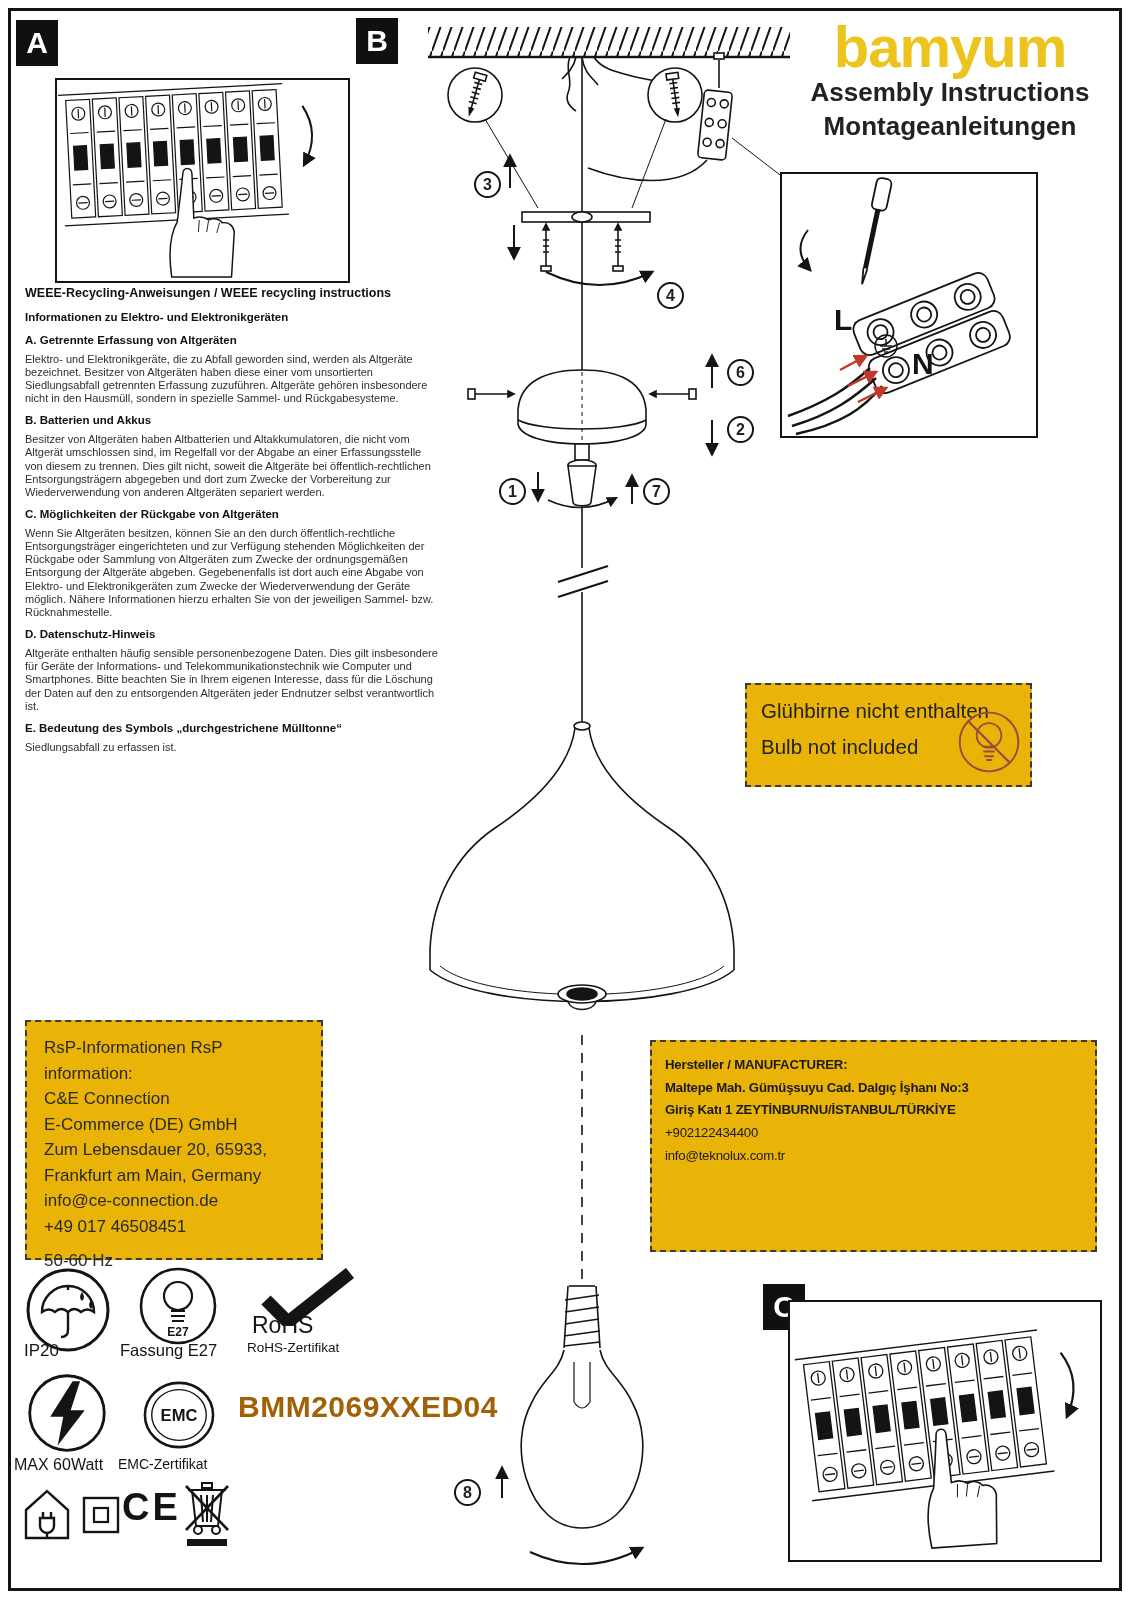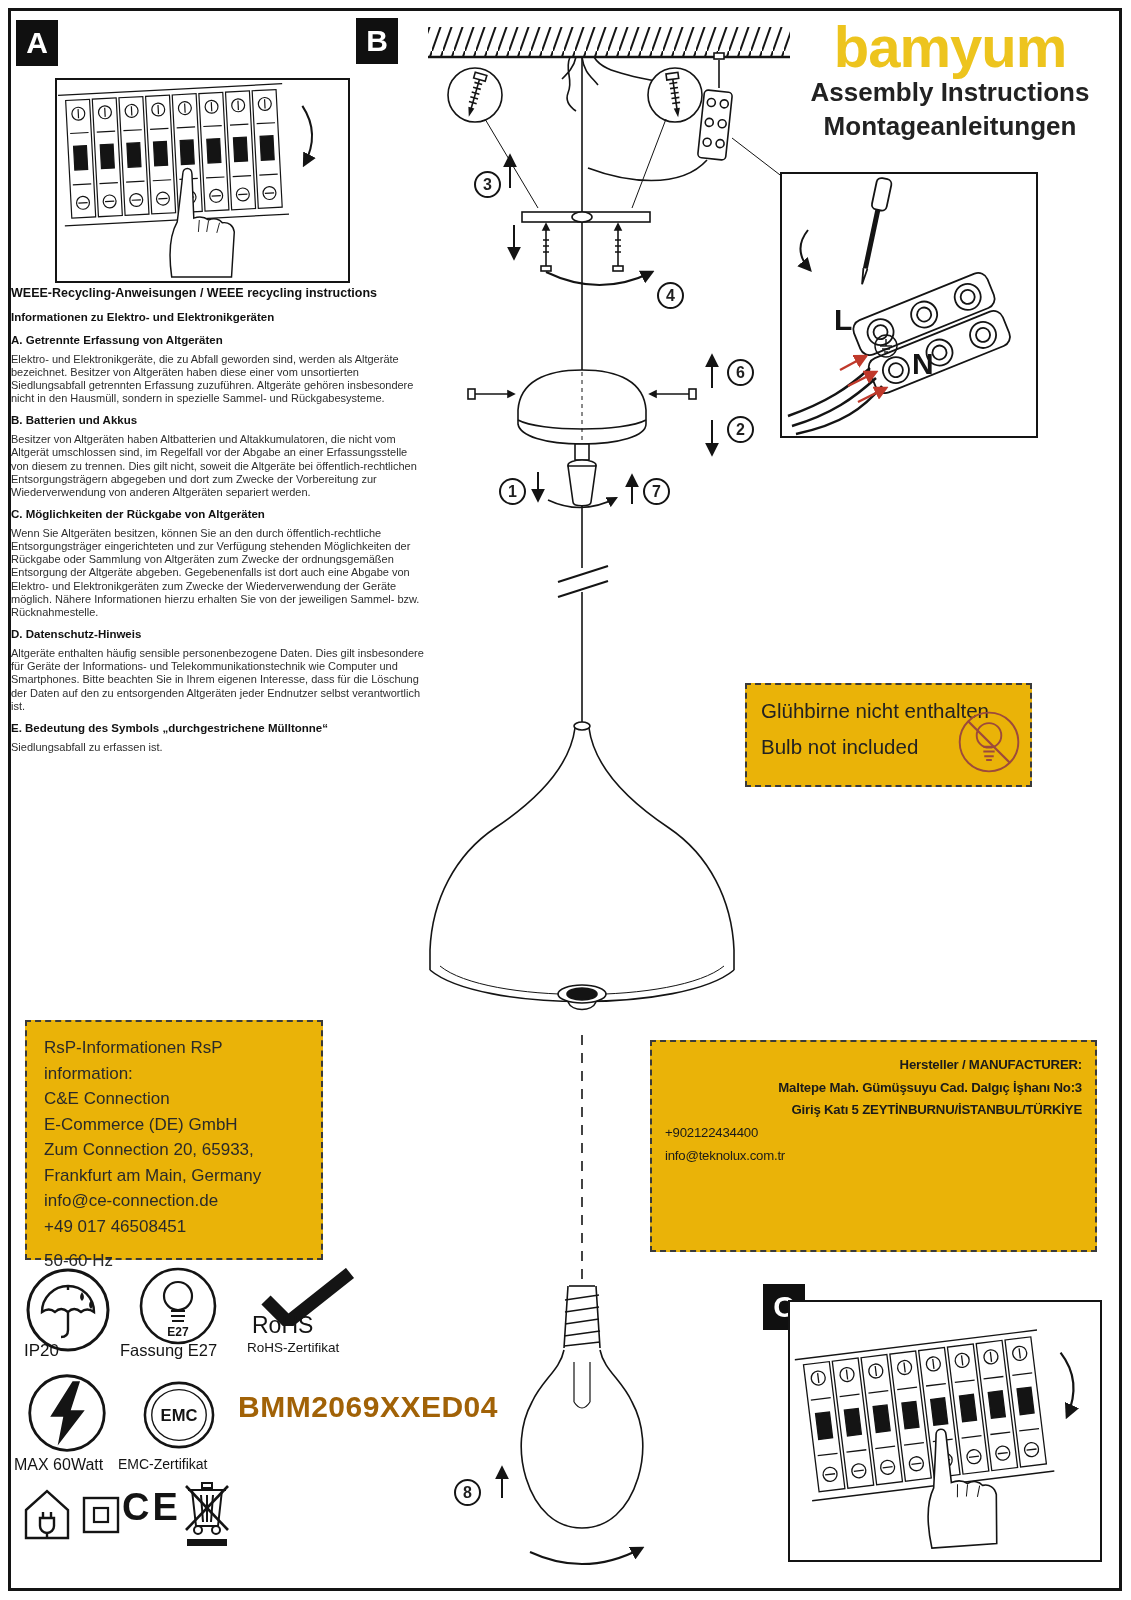--- a/index.html
+++ b/index.html
@@ -15,35 +15,35 @@
           font-size:16px; font-weight:bold; display:flex; align-items:center; justify-content:center; background:#fff; z-index:6;}
   svg { display:block; }
   .draw { position:absolute; pointer-events:none; }
 
   
   .header { position:absolute; left:790px; top:18px; width:320px; text-align:center; }
   .brand { font-size:58px; font-weight:800; letter-spacing:-1px; color:#edc41e; line-height:1.0; }
   .subtitle { font-size:26px; font-weight:700; color:#222; line-height:1.3; }
 
   
-  .weee { position:absolute; left:11px; top:286px; width:414px; font-size:11px; line-height:1.2; color:#2e2e2e; }
+  .weee { position:absolute; left:25px; top:286px; width:414px; font-size:11px; line-height:1.2; color:#2e2e2e; }
   .weee .title { font-size:12.5px; font-weight:bold; margin-bottom:10px; color:#111; }
   .weee h4 { font-size:11.5px; font-weight:bold; margin:9px 0 5px 0; color:#111; }
   .weee p { margin-bottom:4px; }
 
   
   .bulbnote-text { font-size:20.5px; font-weight:500; color:#222; line-height:1.75; }
 
   
   .rsp { padding:13px 17px; font-size:17px; line-height:1.5; color:#2a2a2a; }
   .rsp .hz { margin-top:9px; }
 
   
   .manu { padding:12px 13px; font-size:13.2px; line-height:1.72; color:#1a1a1a; letter-spacing:-0.2px; }
-  .manu .b { font-weight:bold;text-align:right; }
+  .manu .b { font-weight:bold; }
   .manu .footer { margin-top:19px; font-weight:bold; }
 
   .certlabel { position:absolute; font-weight:normal; color:#141414; text-align:left; }
   .model { position:absolute; left:238px; top:1390px; font-size:30px; font-weight:bold; color:#a16207; letter-spacing:0.5px; }
   .ce { position:absolute; left:122px; top:1486px; font-size:38px; font-weight:600; letter-spacing:3px; color:#141414; }
 </style>
 </head>
 <body>
 
 <div id="page">
@@ -306,31 +306,31 @@
         <path d="M31,42 h12 M31,47 h12 M32,52 h10 M34,56 h6"></path>
         <line x1="15" y1="15" x2="59" y2="59" stroke-width="2.4"></line>
       </g>
     </svg>
   </div>
 
   <div class="dashbox rsp" style="left:25px; top:1020px; width:298px; height:240px;">
     <div>RsP-Informationen RsP information:</div>
     <div>C&amp;E Connection</div>
     <div>E-Commerce (DE) GmbH</div>
-    <div>Zum Connection 20, 65933,</div>
+    <div>Zum Lebensdauer 20, 65933,</div>
     <div>Frankfurt am Main, Germany</div>
     <div>info@ce-connection.de</div>
     <div>+49 017 46508451</div>
     <div class="hz">50-60 Hz</div>
   </div>
 
   <div class="dashbox manu" style="left:650px; top:1040px; width:447px; height:212px; z-index:5;">
     <div class="b">Hersteller / MANUFACTURER:</div>
     <div class="b">Maltepe Mah. Gümüşsuyu Cad. Dalgıç İşhanı No:3</div>
-    <div class="b">Giriş Katı 5 ZEYTİNBURNU/İSTANBUL/TÜRKİYE</div>
+    <div class="b">Giriş Katı 1 ZEYTİNBURNU/İSTANBUL/TÜRKİYE</div>
     <div>+902122434400</div>
     <div>info@teknolux.com.tr</div>
   </div>
 
   <svg class="draw" style="left:24px; top:1266px;" width="88" height="88" viewBox="0 0 88 88">
     <g stroke="#141414" fill="none" stroke-width="2.4">
       <circle cx="44" cy="44" r="40" stroke-width="3"></circle>
       <path d="M18,46 A26,26 0 0 1 70,46 Q63,41 57,46 Q50,40 44,46 Q37,40 31,46 Q25,41 18,46 Z"></path>
       <line x1="44" y1="20" x2="44" y2="24"></line>
       <path d="M44,46 V64 q0,7 -7,7"></path>

